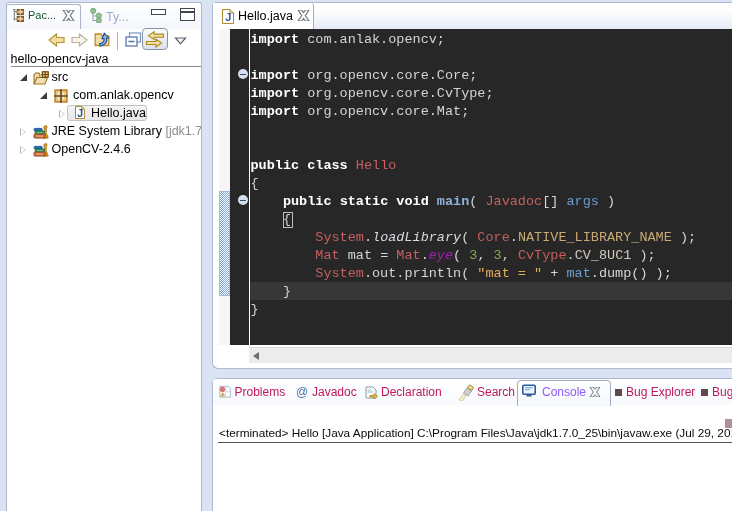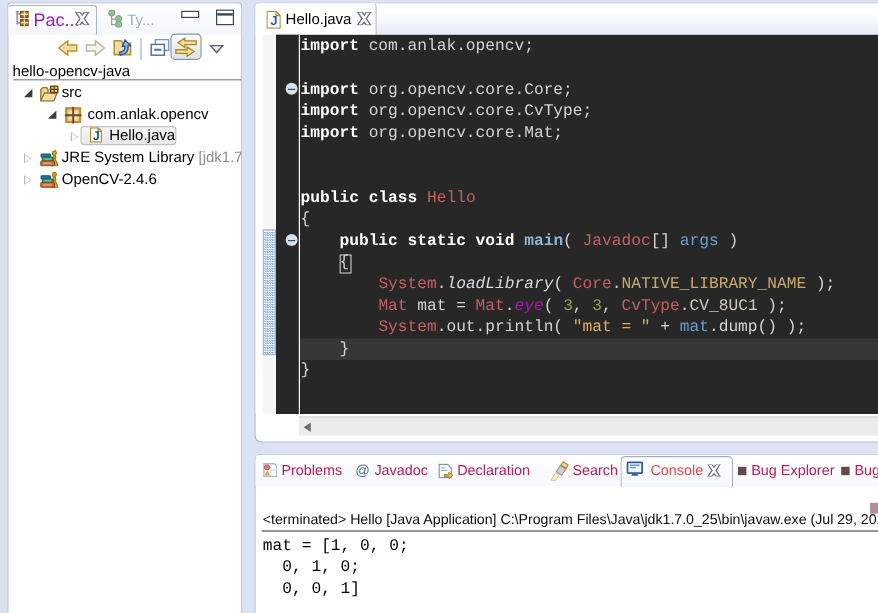--- a/index.html
+++ b/index.html
@@ -17,21 +17,21 @@
   position:absolute; left:0; top:0; right:0; height:26px;
   background:linear-gradient(180deg,#ffffff,#f3f6fb);
   border-radius:3px 3px 0 0;
 }
 .ptab {
   position:absolute; left:0; top:1px; width:74px; height:25px;
   background:linear-gradient(180deg,#ffffff,#f5f7fc);
   border:1px solid #aab4ca; border-bottom:none; border-left:none;
   border-radius:3px 3px 0 0;
 }
-.tabtxt { font-size:15px; color:#a21caf; }
+.tabtxt { font-size:11px; color:#14532d; }
 .graytxt { font-size:12.5px; color:#9caecd; }
 
 
 .row { position:absolute; left:0; height:18px; width:100%; font-size:12.5px; color:#000; white-space:nowrap; }
 .row span.lbl { position:absolute; top:1px; }
 .tri-open { position:absolute; width:0; height:0; border-left:7px solid transparent; border-bottom:7px solid #3c3c3c; }
 .tri-closed { position:absolute; width:0; height:0; border-top:4.5px solid transparent; border-bottom:4.5px solid transparent; border-left:6px solid #b8b8b8; }
 .tri-closed::after { content:""; position:absolute; left:-5px; top:-3px; width:0; height:0; border-top:3px solid transparent; border-bottom:3px solid transparent; border-left:4px solid #fff; }
 
 
@@ -271,29 +271,26 @@
     <path d="M5.5 9 L9 4 L13.5 7 L10 12 Z" fill="#cfcfcf" stroke="#9a9a9a" stroke-width="0.9"></path>
     <path d="M9.5 3.5 L11.5 0.8 L15.5 3.5 L13.8 6.5 Z" fill="#ecd9a0" stroke="#ab8a30" stroke-width="1"></path>
   </svg>
   <span class="btabitem" style="left:264px">Search</span>
   <div id="ctab"></div>
   <svg class="abs" style="left:309px;top:5px" width="14" height="14" viewBox="0 0 14 13">
     <rect x="0.8" y="0.8" width="12.4" height="9" rx="1" fill="#eef4fb" stroke="#2d5a9e" stroke-width="1.6"></rect>
     <path d="M3 3.2 H11 M3 5.2 H8" stroke="#6a9ad0" stroke-width="1.1"></path>
     <path d="M5 10 H9 L10 12 H4 Z" fill="#3a5f98"></path>
   </svg>
-  <span class="btabitem" style="left:329px;color:#ef4444">Console</span>
+  <span class="btabitem" style="left:329px;color:#8b5cf6">Console</span>
   <svg class="abs" style="left:376px;top:8px" width="12" height="10" viewBox="0 0 13 11">
     <path d="M1 0 L4.6 0 L6.5 2.6 L8.4 0 L12 0 L8.3 5.5 L12 11 L8.4 11 L6.5 8.4 L4.6 11 L1 11 L4.7 5.5 Z" fill="#fdfdfd" stroke="#6b7280" stroke-width="1.1"></path>
   </svg>
   <div class="abs" style="left:402px;top:10px;width:7px;height:7px;background:#5f4a4a"></div>
   <span class="btabitem" style="left:413px">Bug Explorer</span>
   <div class="abs" style="left:488px;top:10px;width:7px;height:7px;background:#5f4a4a"></div>
   <span class="btabitem" style="left:499px">Bug</span>
 
   <div class="abs" style="left:512px;top:40px;width:9px;height:9px;background:#b18f94"></div>
 
   <span class="abs" style="left:6px;top:47px;font-size:11.8px;color:#0a0a0a;white-space:nowrap">&lt;terminated&gt; Hello [Java Application] C:\Program Files\Java\jdk1.7.0_25\bin\javaw.exe (Jul 29, 201</span>
   <div class="abs" style="left:5px;top:63px;width:521px;height:1px;background:#555"></div>
-  <div id="consoleout">mat = [1, 0, 0;
-  0, 1, 0;
-  0, 0, 1]</div>
 </div>
 
 </body></html>

